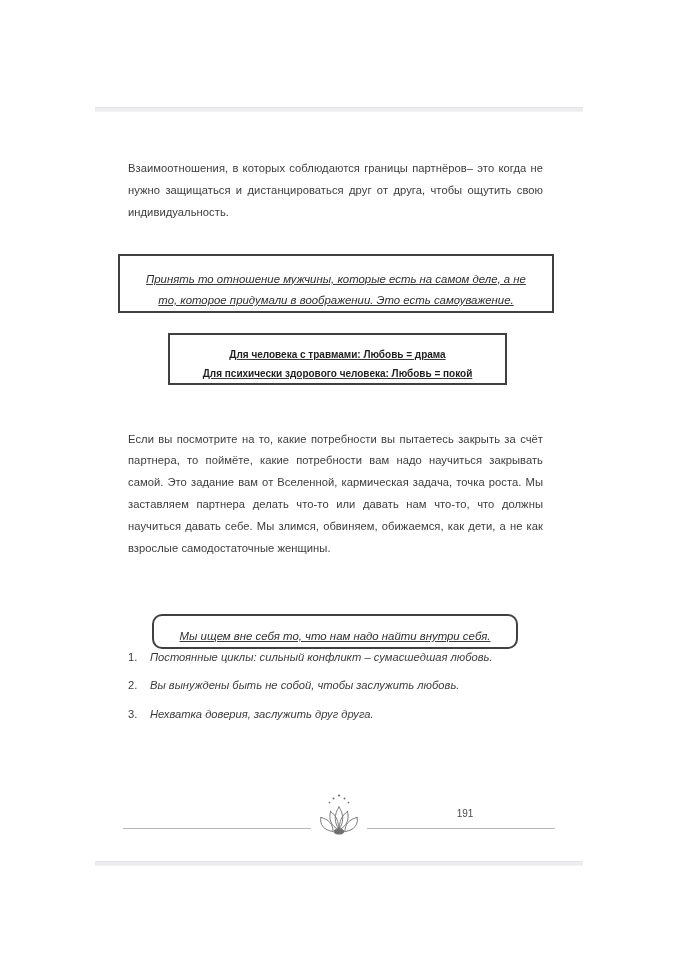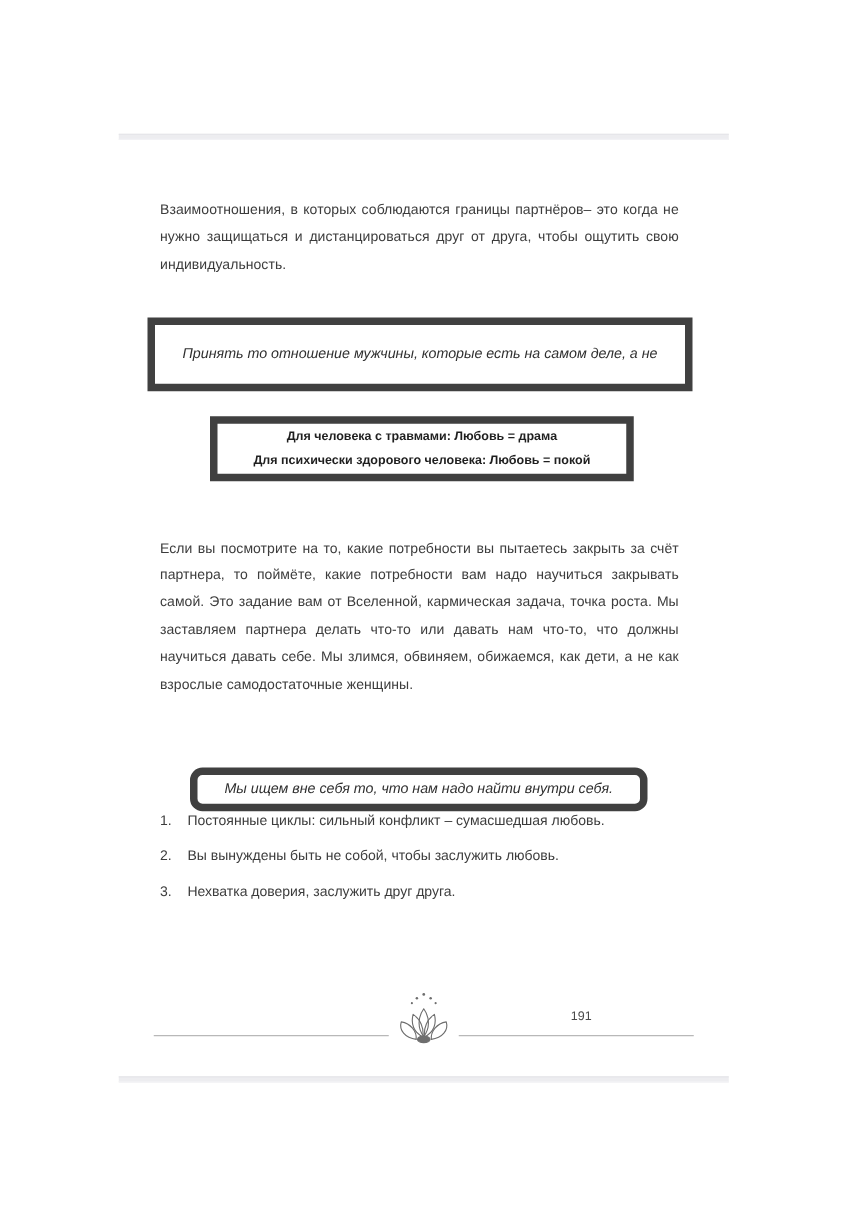--- a/index.html
+++ b/index.html
@@ -54,26 +54,27 @@
     text-justify: inter-word;
     color: #3c3c3c;
     letter-spacing: .005em;
   }
   p.body.tight { margin-bottom: 15px; }
   p.body:last-child { margin-bottom: 0; }
 
   
   .qbox {
     position: absolute;
-    border: 6px solid #404040;
+    border: 2px solid #404040;
     background: #ffffff;
     box-sizing: border-box;
     display: flex;
     flex-direction: column;
-    justify-content: center;
+    justify-content: flex-end;
+    text-decoration: underline;
   }
   .qbox .line {
     text-align: center;
     color: #2f2f2f;
   }
 
   .qbox-italic .line {
     font-style: italic;
     font-size: 11.4px;
     line-height: 1.85;
@@ -110,21 +111,21 @@
     line-height: 1.5;
     margin-bottom: 12px;
     color: #3c3c3c;
     display: flex;
   }
   ol.numlist li .num {
     width: 22px;
     flex: 0 0 22px;
     color: #3c3c3c;
   }
-  ol.numlist li .txt { flex: 1; }
+  ol.numlist li .txt { flex: 1; font-style: italic; }
 
   
   .footer {
     position: absolute;
     left: 95px;
     top: 790px;
     width: 488px;
     height: 60px;
   }
   .footer-rule {
@@ -186,20 +187,21 @@
       <li>
         <span class="num">3.</span>
         <span class="txt">Нехватка доверия, заслужить друг друга.</span>
       </li>
     </ol>
 
   </div>
 
   <div class="qbox qbox-italic" id="quote-box-1">
     <div class="line">Принять то отношение мужчины, которые есть на самом деле, а не</div>
+    <div class="line">то, которое придумали в воображении. Это есть самоуважение.</div>
   </div>
 
   <div class="qbox qbox-bold" id="quote-box-2">
     <div class="line">Для человека с травмами: Любовь = драма</div>
     <div class="line">Для психически здорового человека: Любовь = покой</div>
   </div>
 
   <div class="qbox qbox-italic" id="quote-box-3">
     <div class="line">Мы ищем вне себя то, что нам надо найти внутри себя.</div>
   </div>

